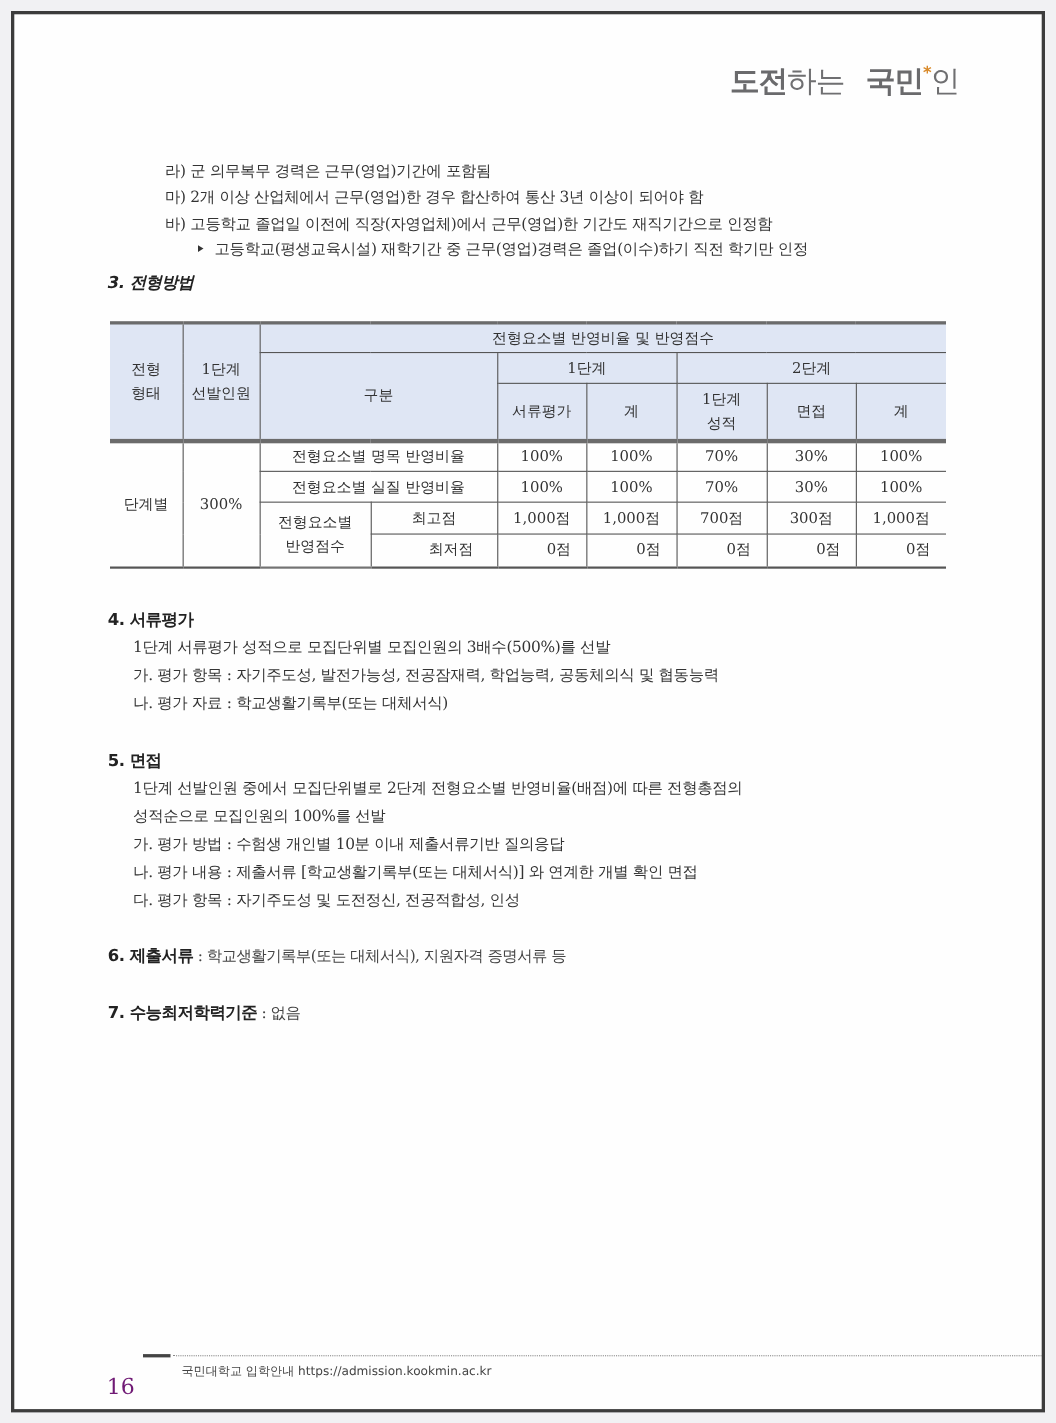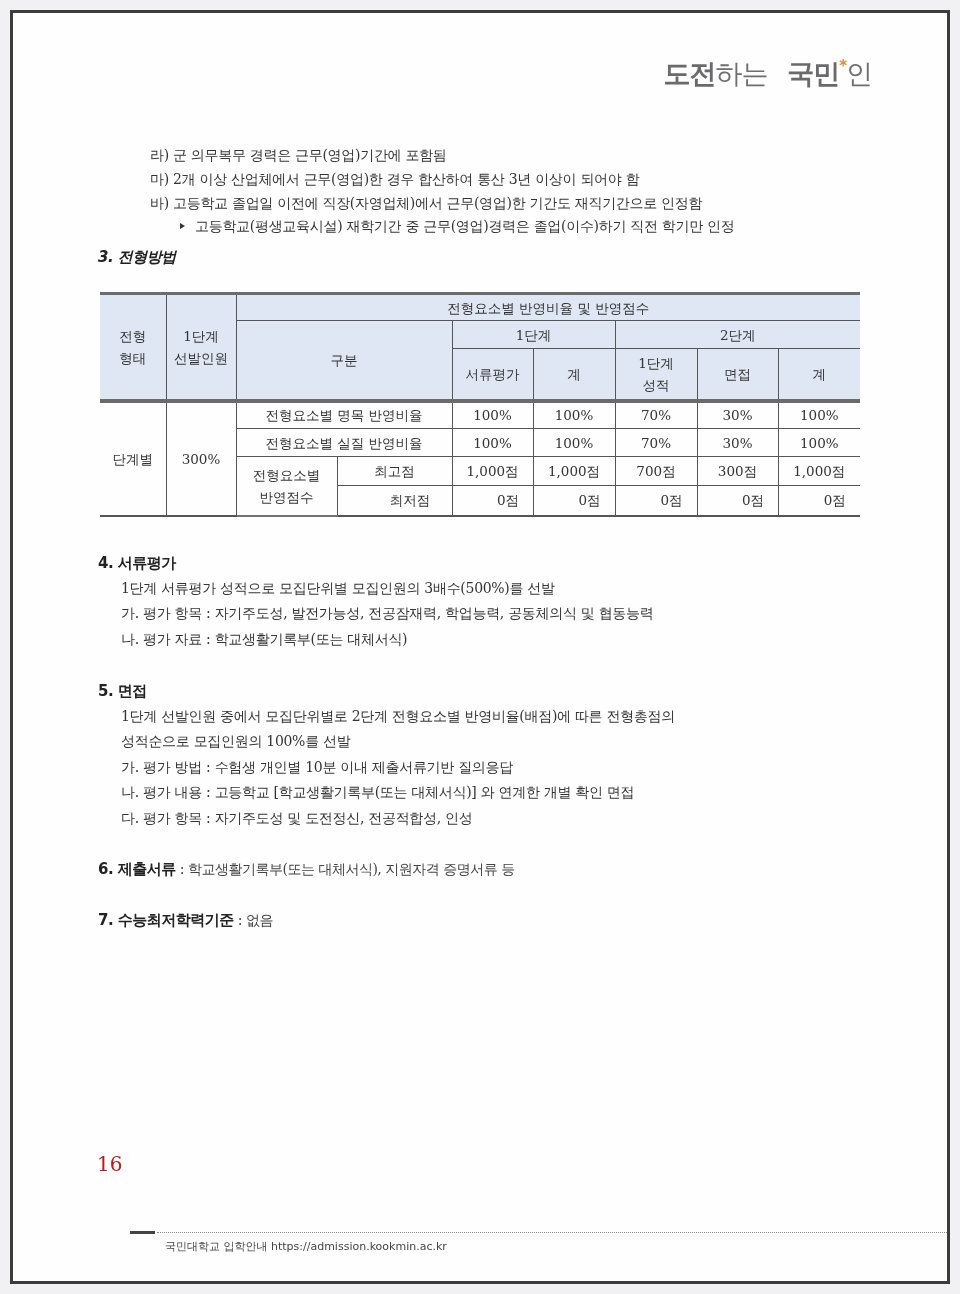--- a/index.html
+++ b/index.html
@@ -30,21 +30,21 @@
     font-size: 13.5px; color: #333; table-layout: fixed;
   }
   table.sel td { border: 1px solid #555; text-align: center; vertical-align: middle; padding: 0; line-height: 22px; }
   table.sel tr.top td { border-top: 3px solid #6b6b6b; }
   table.sel td.hd { background: #dfe6f4; }
   table.sel tr.first-data td { border-top: 4px solid #6b6b6b; }
   table.sel tr.last td { border-bottom: 2px solid #555; padding-left: 31px; }
   table.sel td.noleft { border-left: none; }
   table.sel td.noright { border-right: none; }
 
-  .footer-num { position: absolute; left: 97px; top: 1152px; font-size: 20px; color: #b91c1c; }
+  .footer-num { position: absolute; left: 97px; top: 1248px; font-size: 20px; color: #701a75; }
   .footer-dash { position: absolute; left: 130px; top: 1231px; width: 25px; height: 3px; background: #444; }
   .footer-dots { position: absolute; left: 157px; top: 1232px; width: 790px; border-top: 1px dotted #888; }
   .footer-text { position: absolute; left: 165px; top: 1239px; font-family: "DejaVu Sans", sans-serif; font-size: 11px; color: #444; white-space: nowrap; }
 </style>
 </head>
 <body>
 
 <div class="page"></div>
 
 <div class="brand">
@@ -142,21 +142,21 @@
 
 <div class="abs heading" style="left:98px; top:554px;">4. 서류평가</div>
 <div class="abs line" style="left:121px; top:580px;">1단계 서류평가 성적으로 모집단위별 모집인원의 3배수(500%)를 선발</div>
 <div class="abs line" style="left:121px; top:605px;">가. 평가 항목 : 자기주도성, 발전가능성, 전공잠재력, 학업능력, 공동체의식 및 협동능력</div>
 <div class="abs line" style="left:121px; top:631px;">나. 평가 자료 : 학교생활기록부(또는 대체서식)</div>
 
 <div class="abs heading" style="left:98px; top:682px;">5. 면접</div>
 <div class="abs line" style="left:121px; top:708px;">1단계 선발인원 중에서 모집단위별로 2단계 전형요소별 반영비율(배점)에 따른 전형총점의</div>
 <div class="abs line" style="left:121px; top:733px;">성적순으로 모집인원의 100%를 선발</div>
 <div class="abs line" style="left:121px; top:759px;">가. 평가 방법 : 수험생 개인별 10분 이내 제출서류기반 질의응답</div>
-<div class="abs line" style="left:121px; top:784px;">나. 평가 내용 : 고등학교 [학교생활기록부(또는 대체서식)] 와 연계한 개별 확인 면접</div>
+<div class="abs line" style="left:121px; top:784px;">나. 평가 내용 : 제출서류 [학교생활기록부(또는 대체서식)] 와 연계한 개별 확인 면접</div>
 <div class="abs line" style="left:121px; top:810px;">다. 평가 항목 : 자기주도성 및 도전정신, 전공적합성, 인성</div>
 
 <div class="abs heading" style="left:98px; top:860px;">
   <span>6. 제출서류</span><span class="rest"> : 학교생활기록부(또는 대체서식), 지원자격 증명서류 등</span>
 </div>
 
 <div class="abs heading" style="left:98px; top:911px;">
   <span>7. 수능최저학력기준</span><span class="rest"> : 없음</span>
 </div>
 

